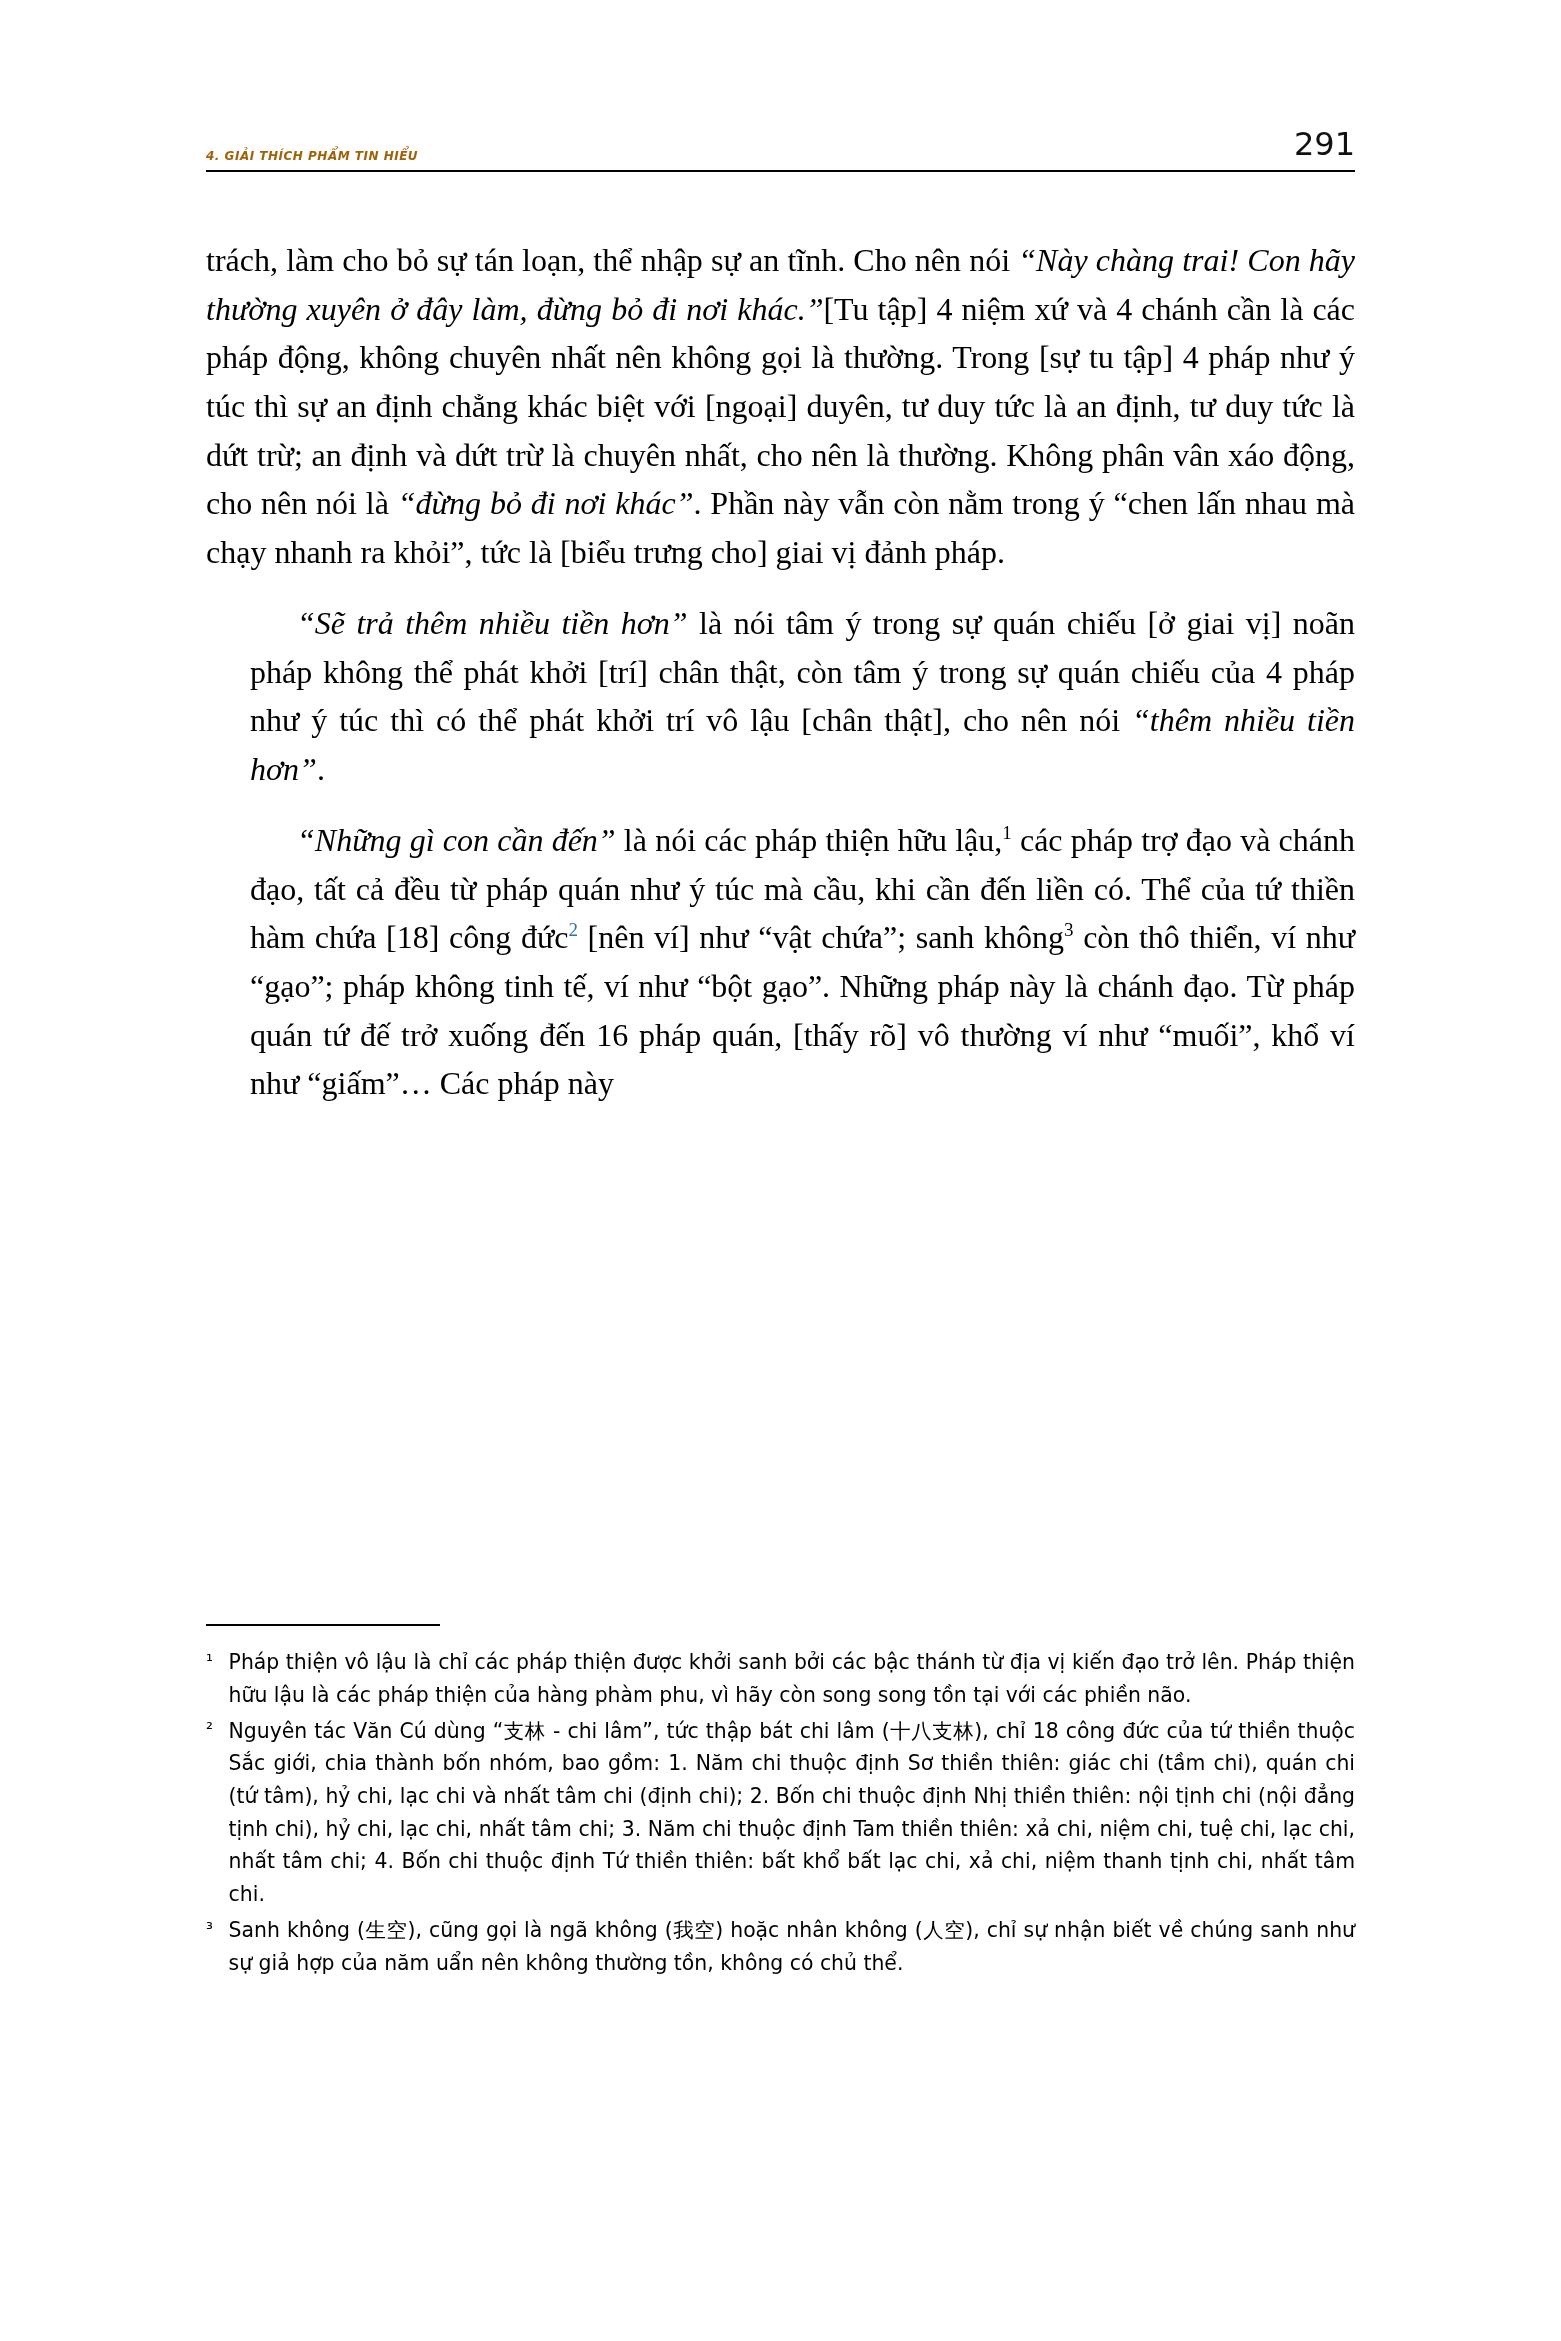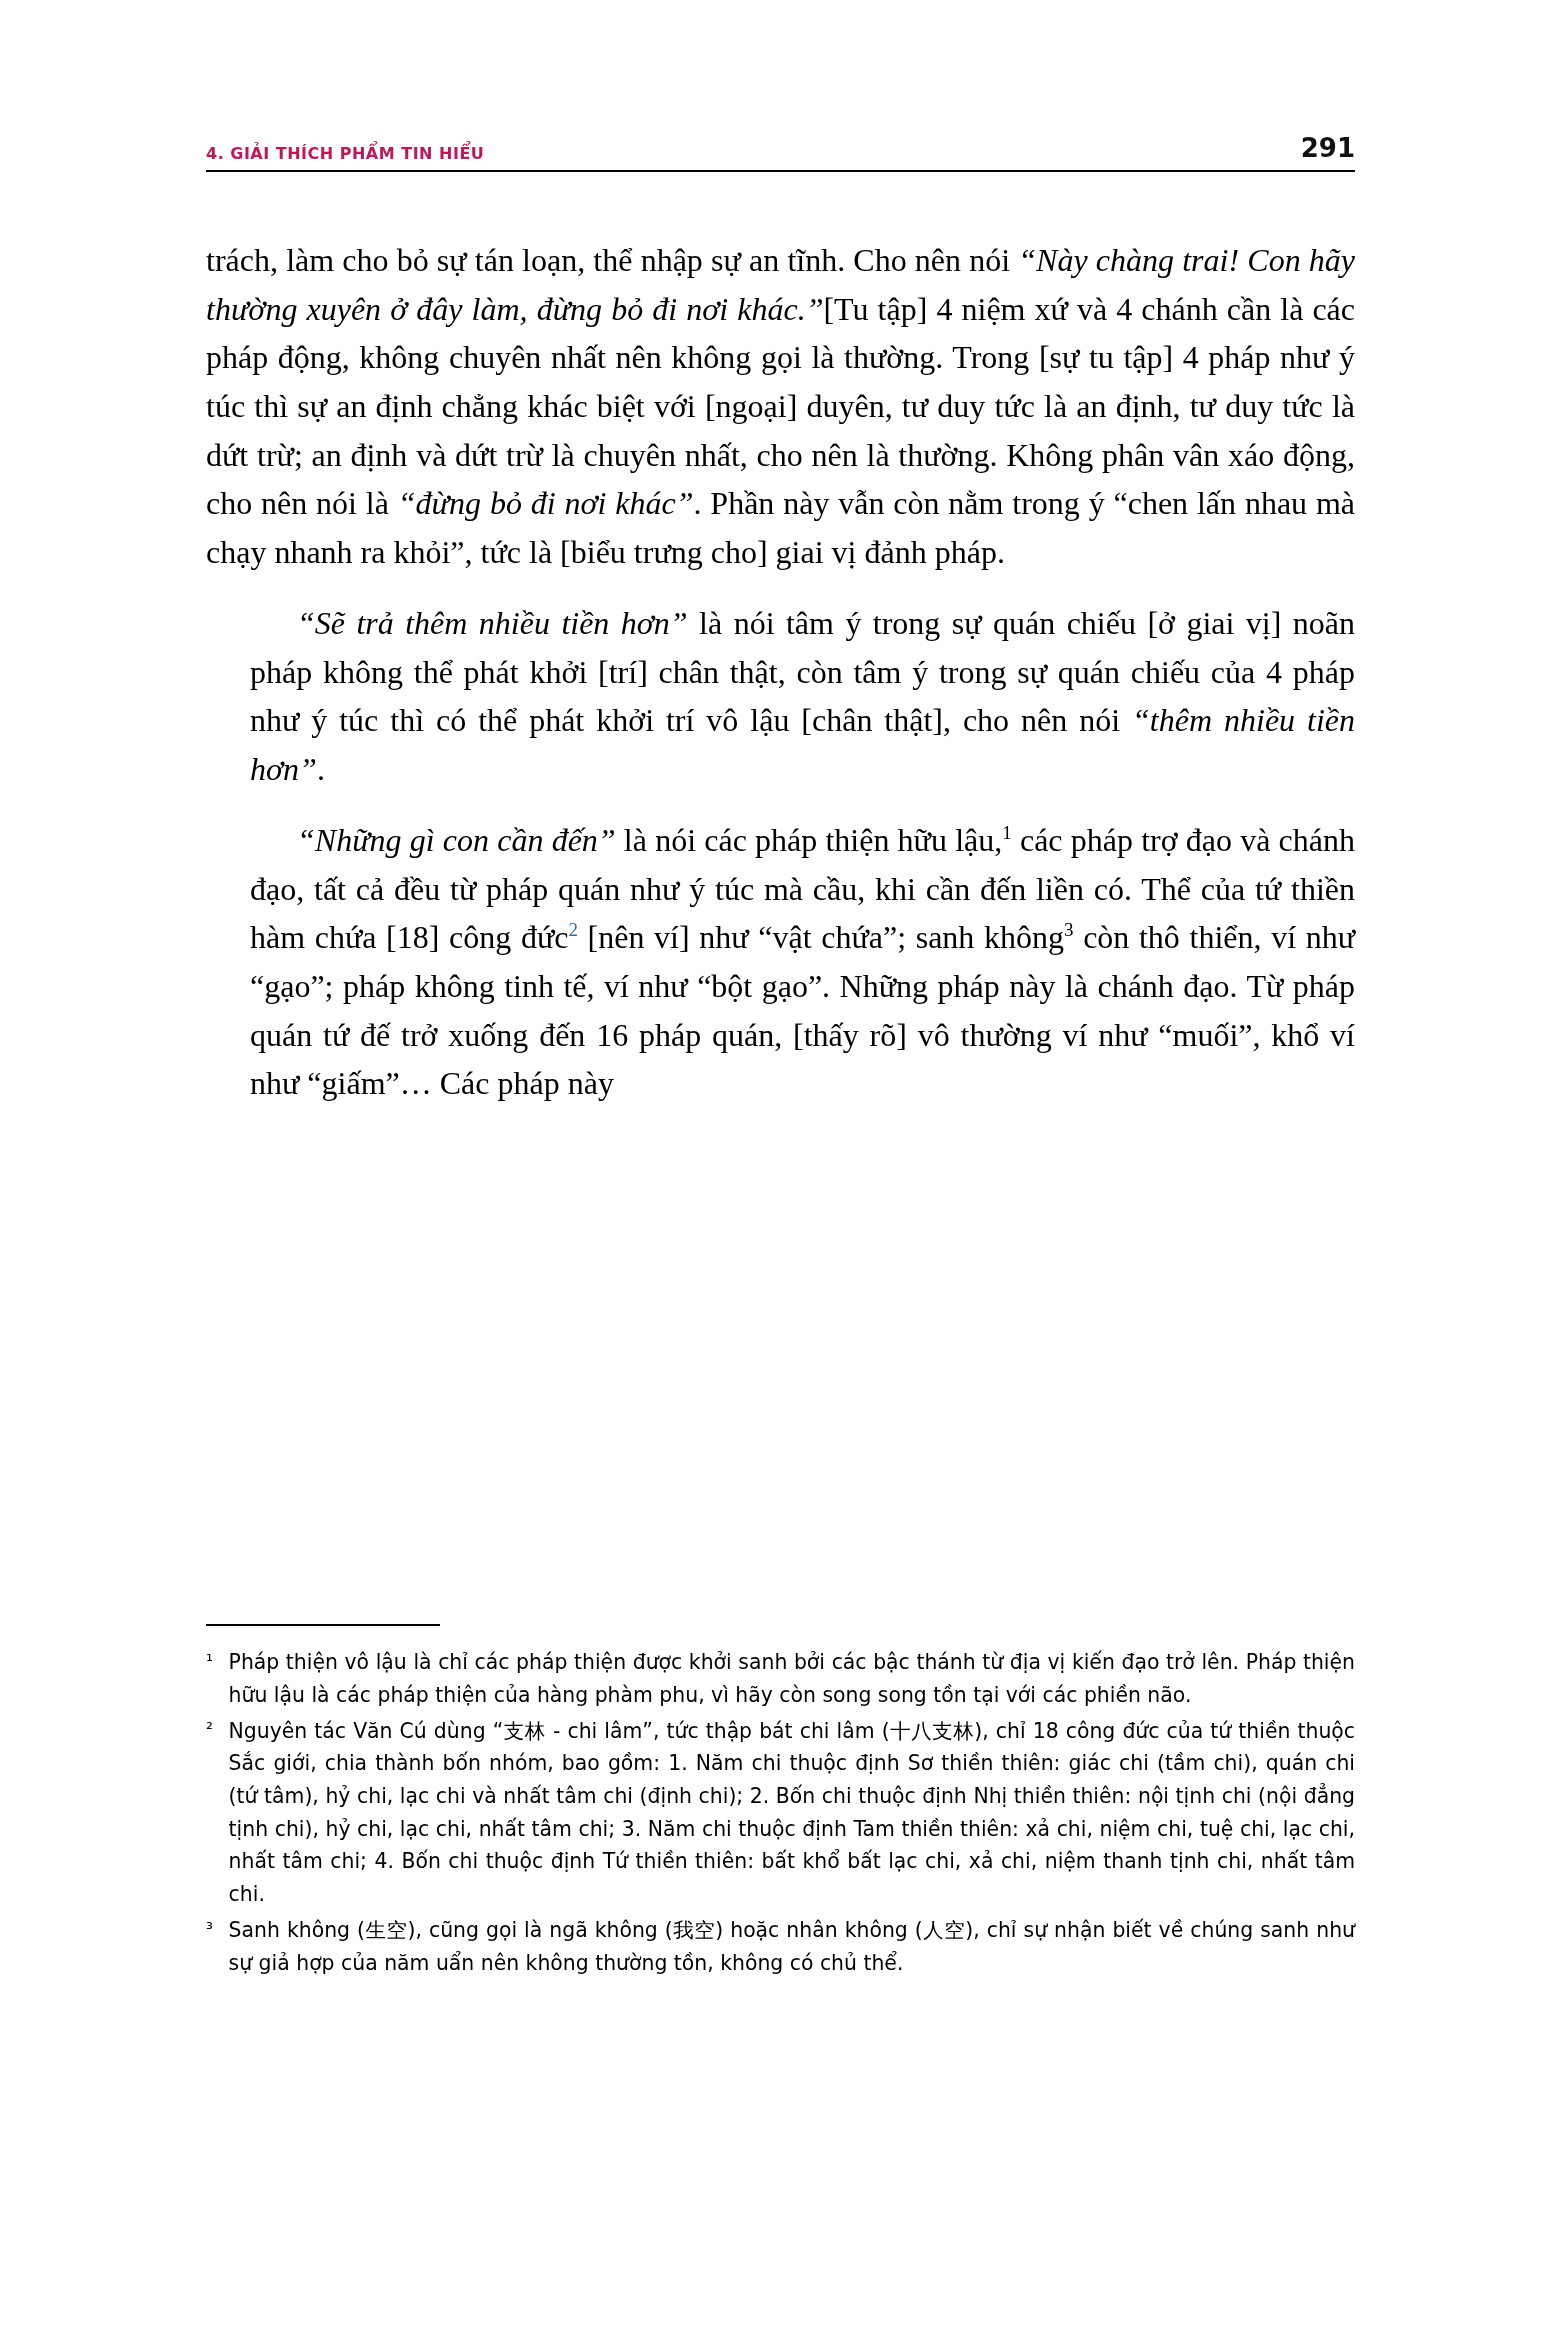--- a/index.html
+++ b/index.html
@@ -24,28 +24,29 @@
     right: 206px;
     top: 121px;
     height: 42px;
     display: flex;
     align-items: flex-end;
     justify-content: space-between;
   }
   .rh-title {
     font-family: "DejaVu Sans", sans-serif;
     font-weight: bold;
-    font-size: 16px;
+    font-size: 12px;
     letter-spacing: 0.5px;
-    color: #be185d;
+    color: #a16207;
+    font-style: italic;
   }
   .rh-page {
     font-family: "DejaVu Sans", sans-serif;
-    font-weight: bold;
-    font-size: 26px;
+    font-weight: normal;
+    font-size: 32px;
     color: #111111;
   }
   .rh-rule {
     position: absolute;
     left: 206px;
     right: 206px;
     top: 170px;
     height: 1.7px;
     background: #000000;
   }

